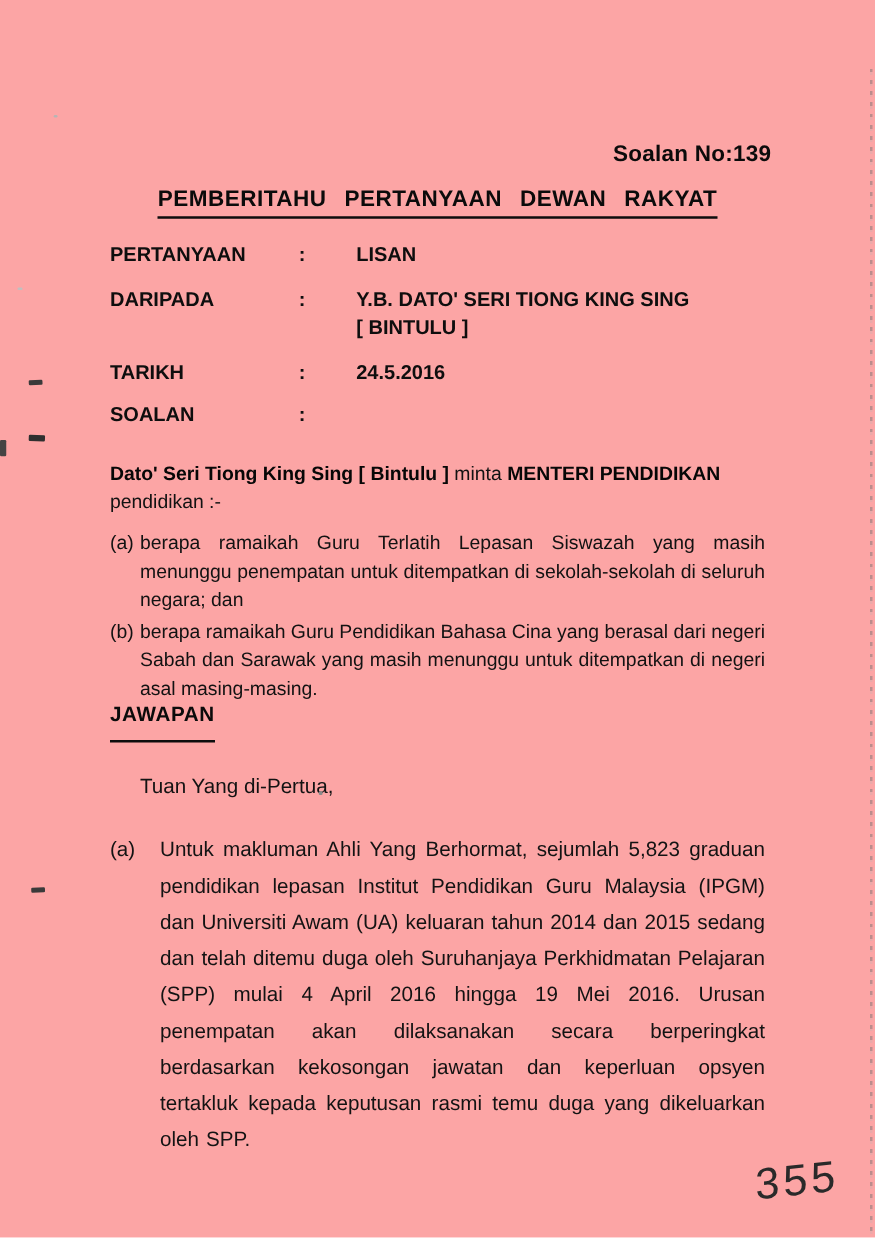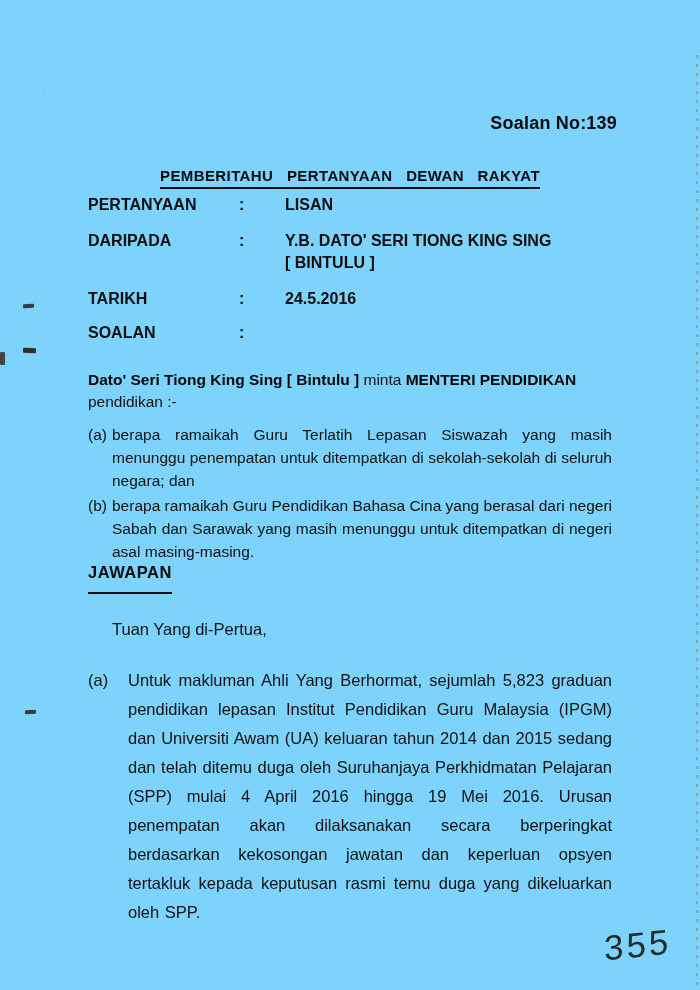--- a/index.html
+++ b/index.html
@@ -4,21 +4,21 @@
 <style>
   html, body {
     margin: 0;
     padding: 0;
     background: #ffffff;
   }
   .page {
     position: relative;
     width: 700px;
     height: 990px;
-    background: #7dd3fc;
+    background: #fca5a5;
     font-family: "Liberation Sans", sans-serif;
     color: #161616;
     overflow: hidden;
   }
   .soalan-no {
     position: absolute;
     left: 88px;
     top: 113px;
     width: 529px;
     text-align: right;
@@ -29,28 +29,27 @@
   }
   .title-wrap {
     position: absolute;
     left: 0;
     top: 149px;
     width: 700px;
     text-align: center;
   }
   .doc-title {
     display: inline-block;
-    font-size: 15px;
+    font-size: 18px;
     font-weight: bold;
     color: #0b0b0b;
     letter-spacing: 0.4px;
     word-spacing: 9px;
     border-bottom: 2.5px solid #0d0d0d;
     padding-bottom: 3px;
-    margin-top: 18px;
   }
   .meta-row {
     position: absolute;
     left: 88px;
     width: 524px;
     display: flex;
     font-size: 16px;
     font-weight: bold;
     line-height: 22px;
     color: #0e0e0e;

